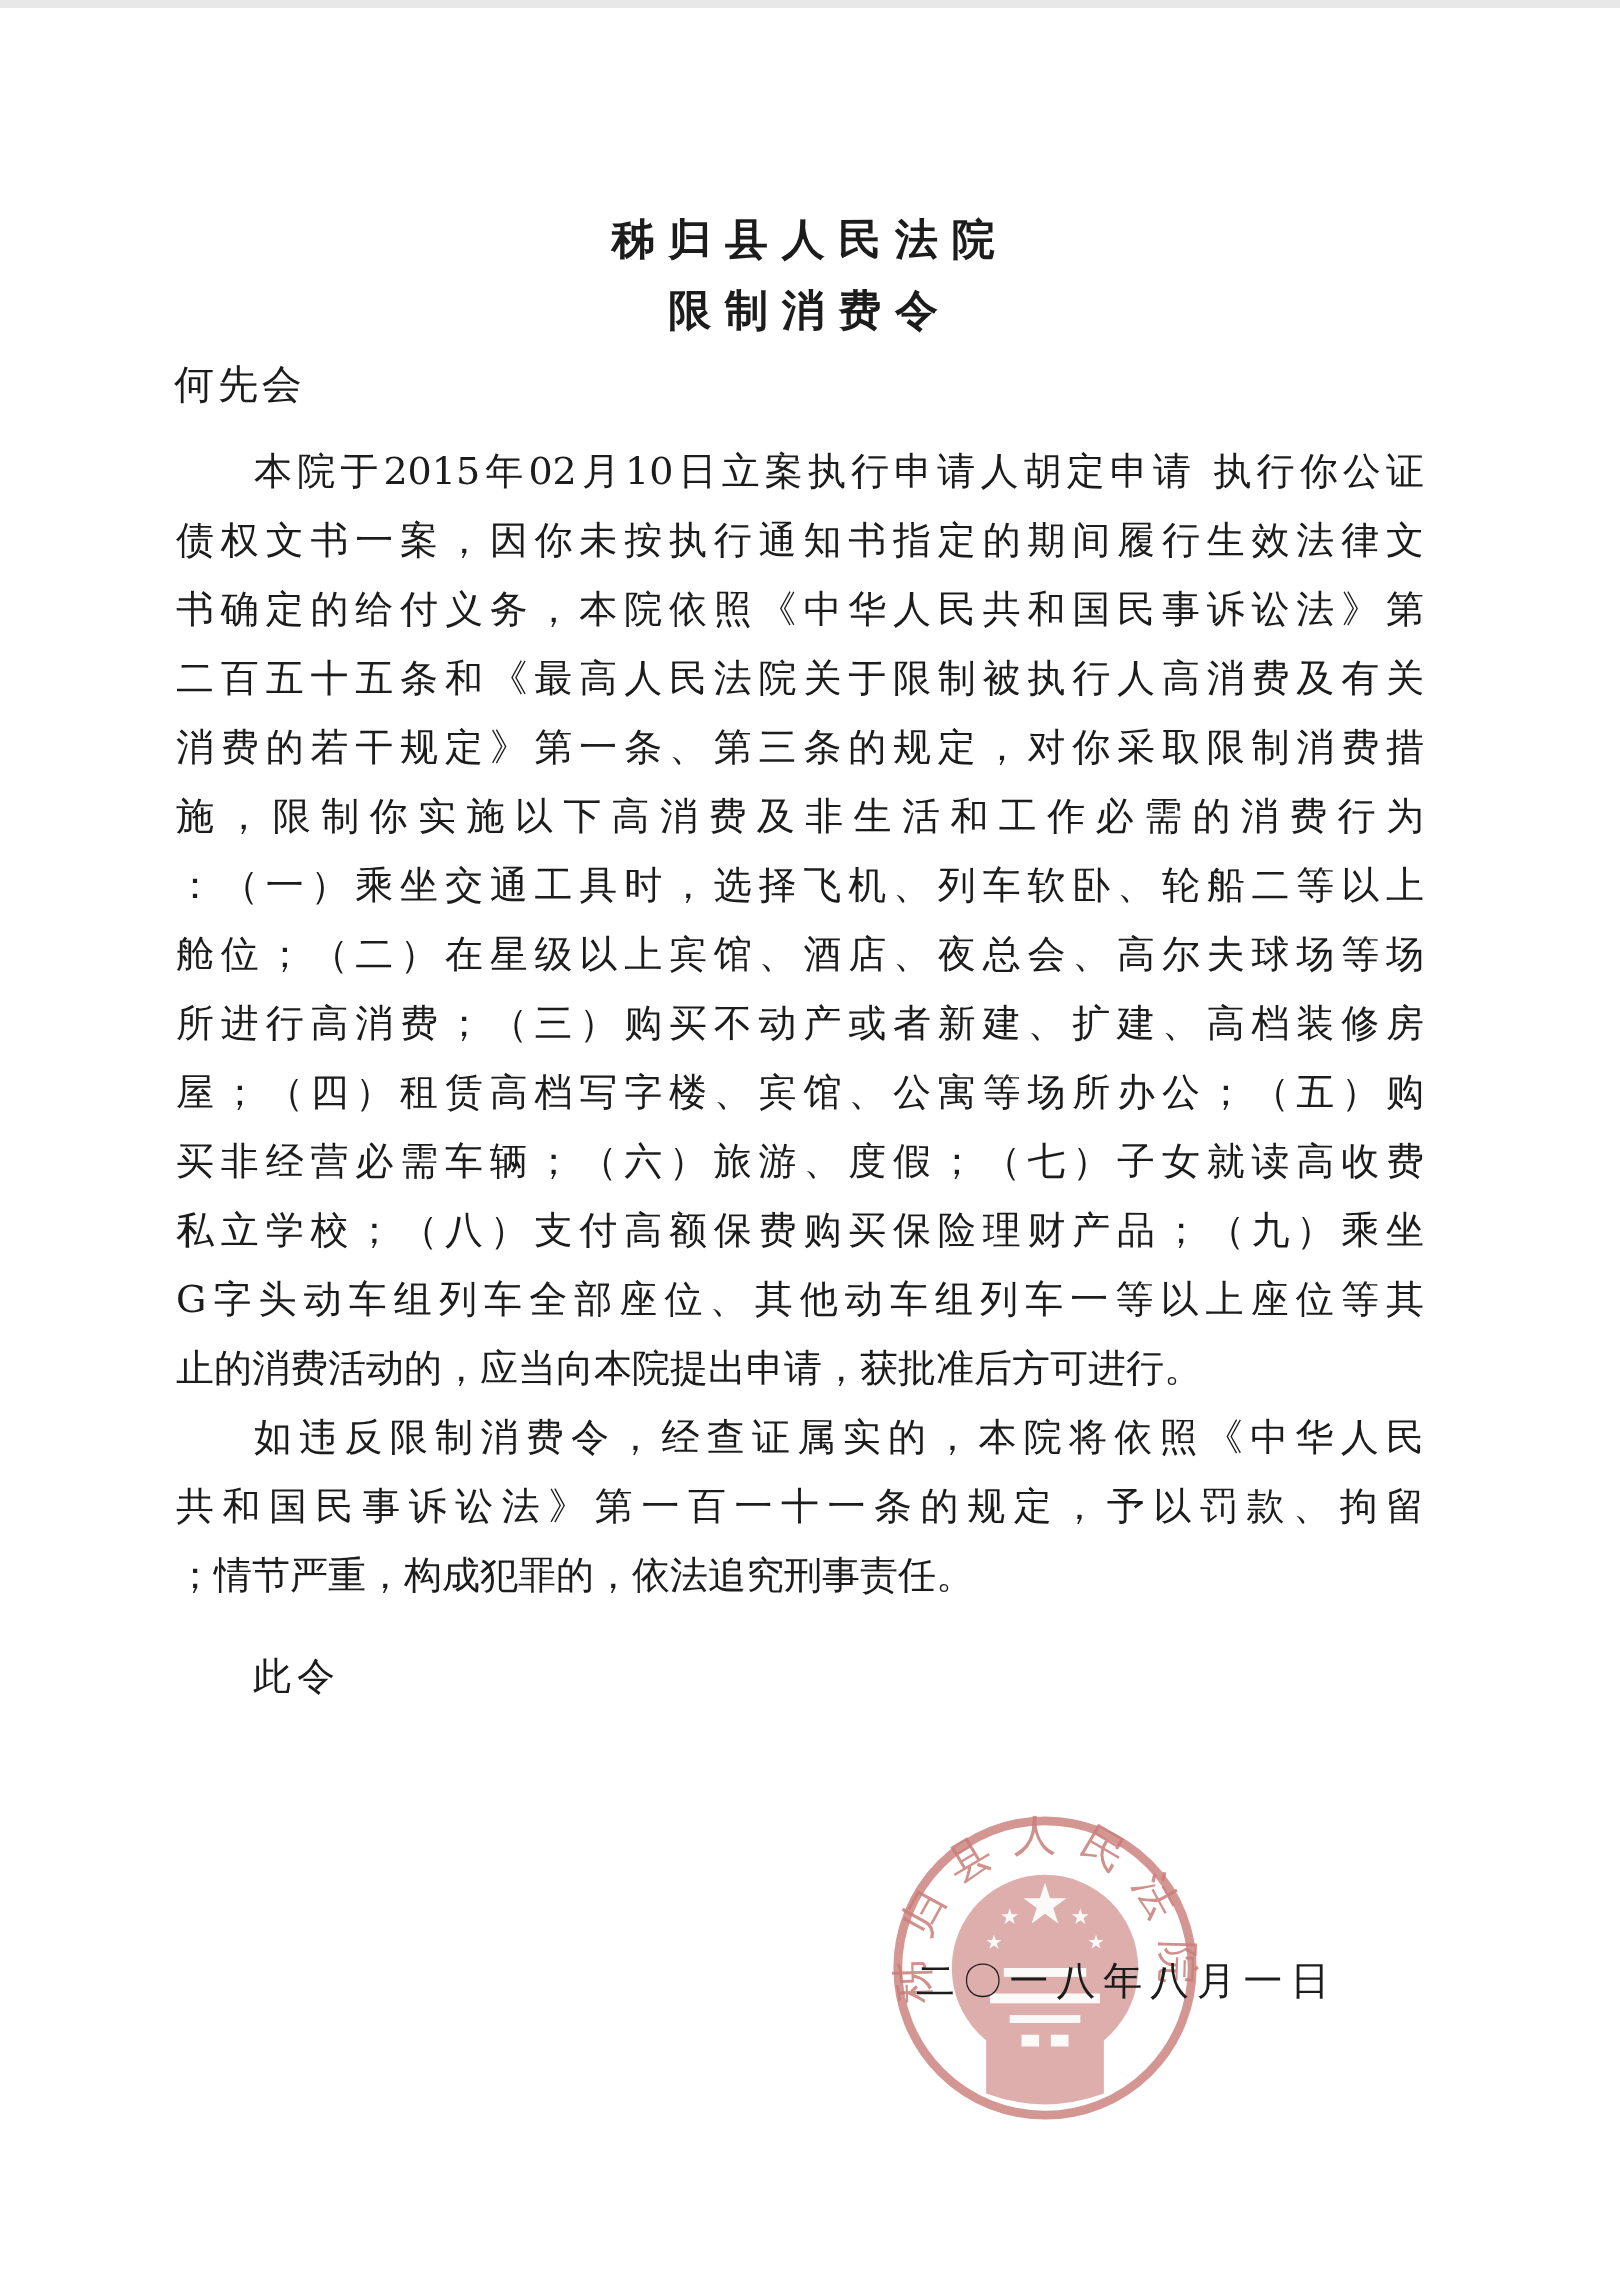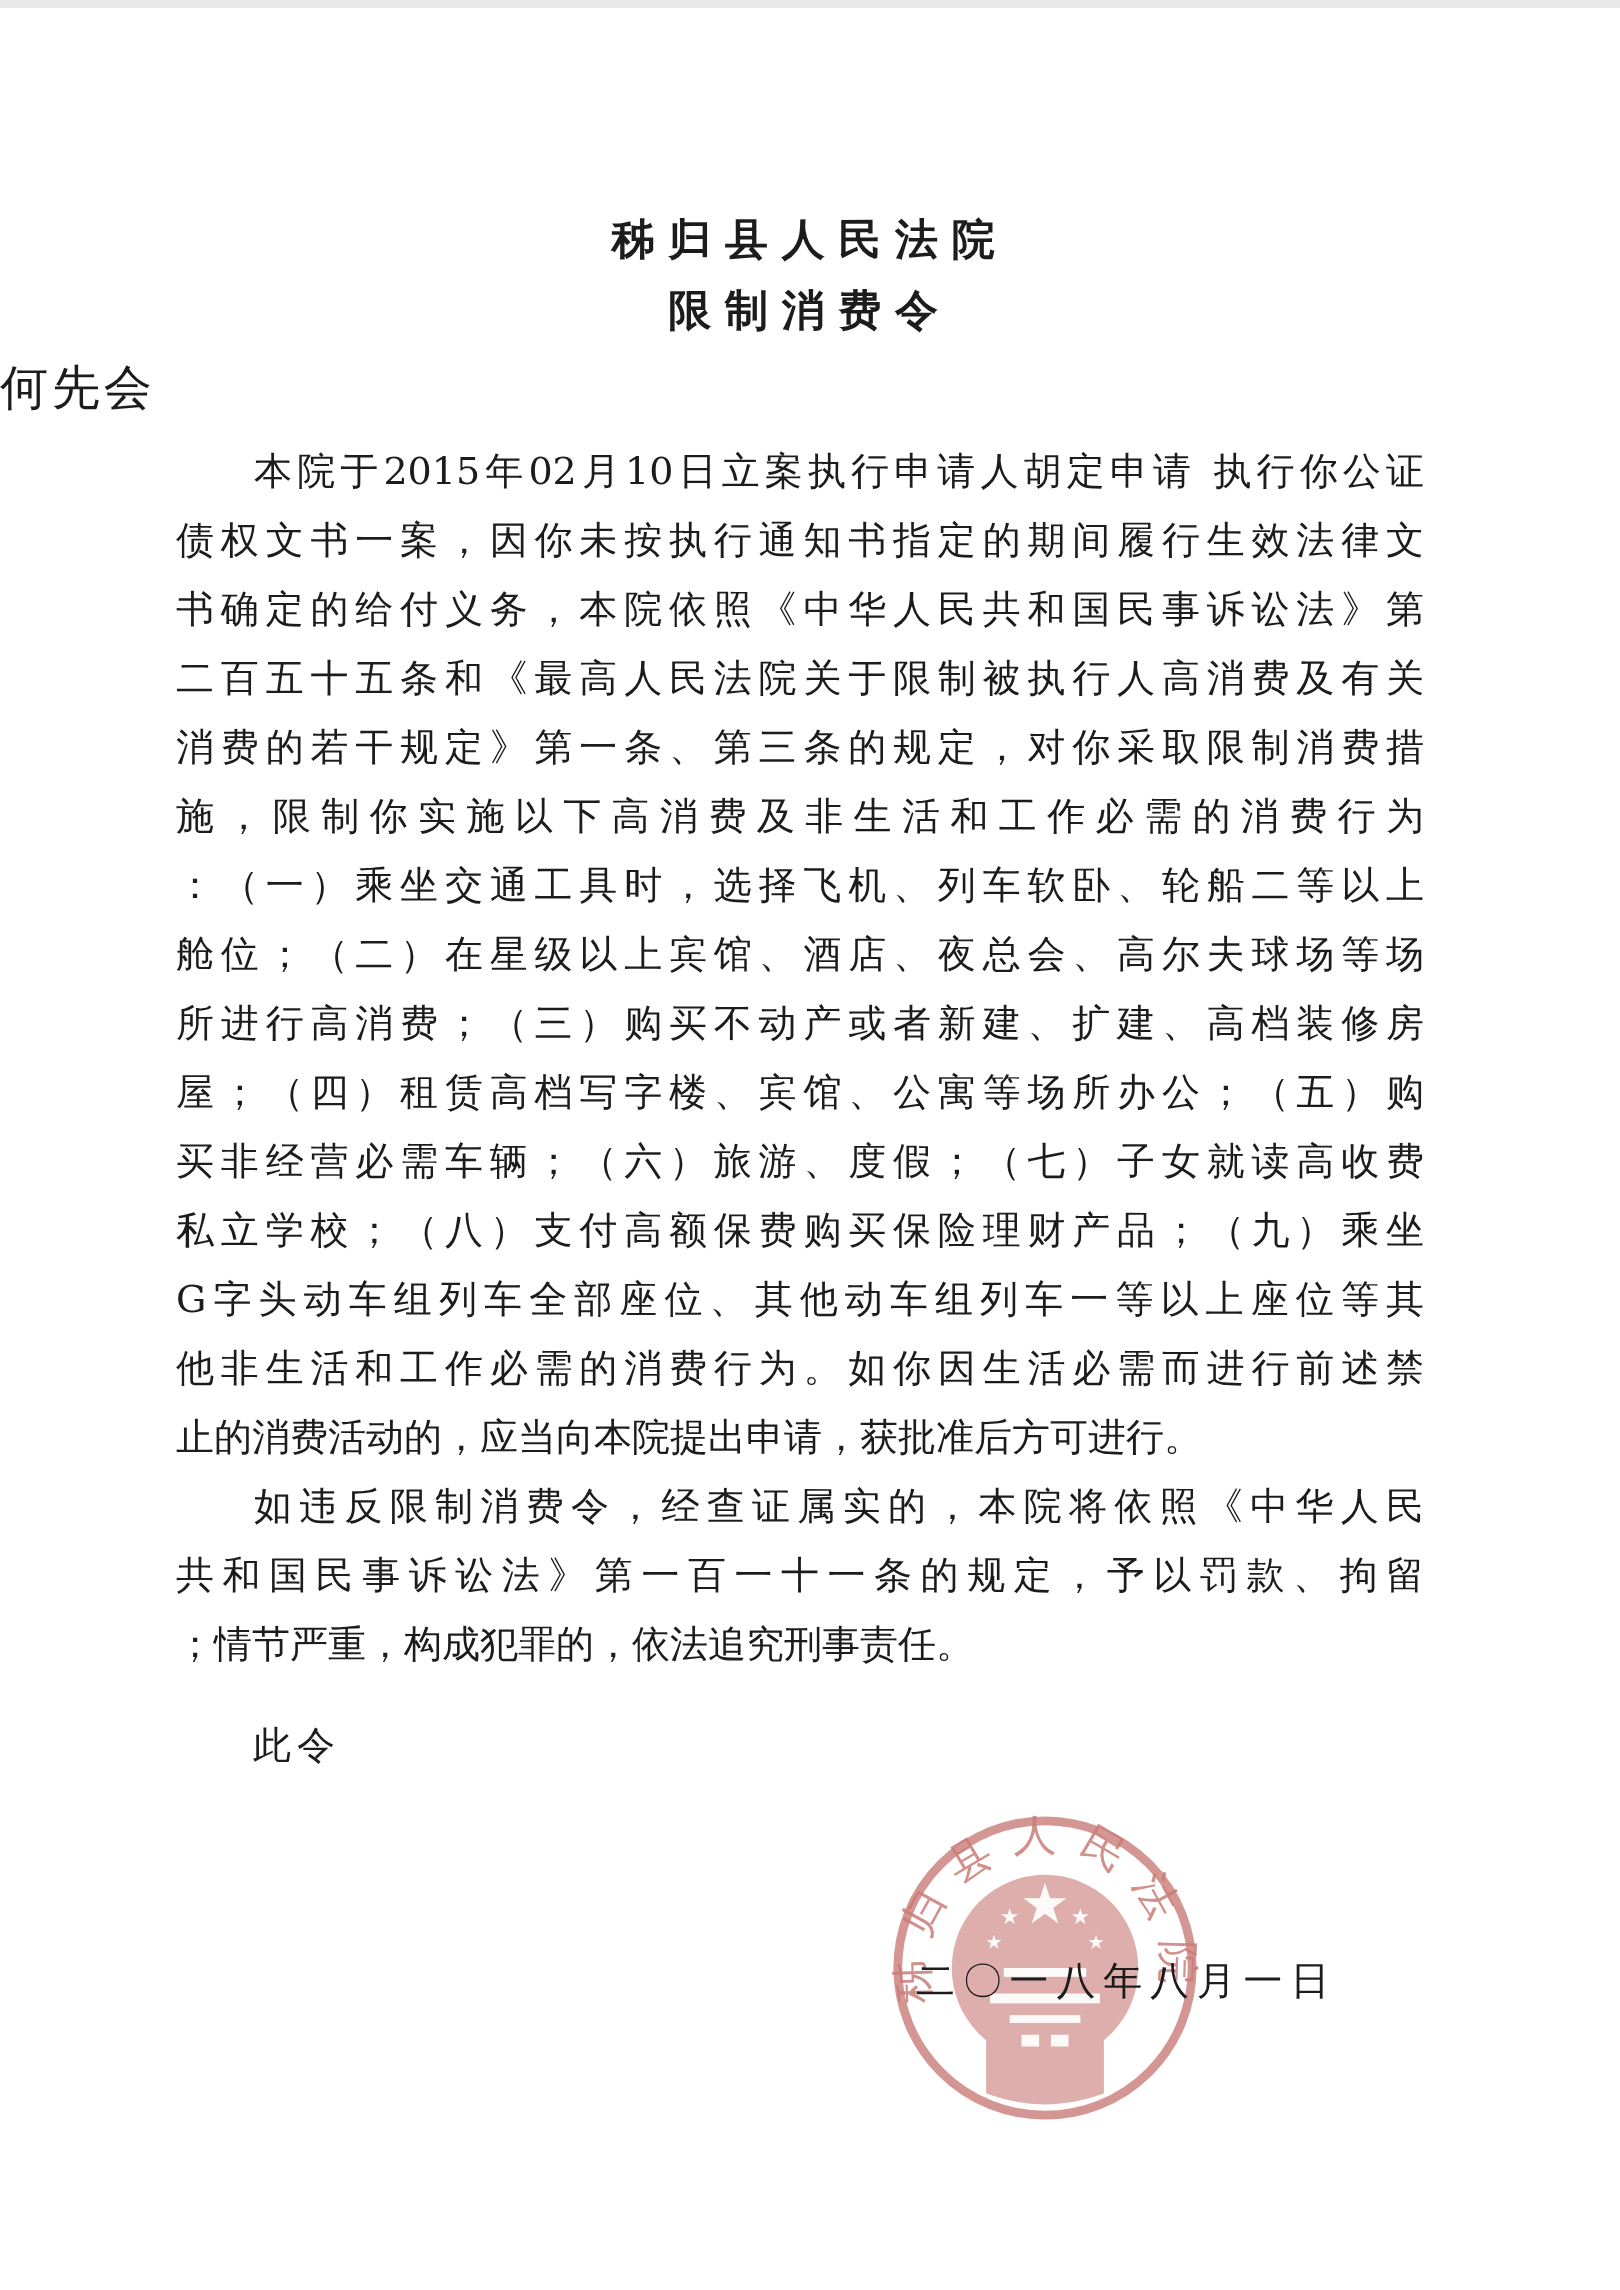--- a/index.html
+++ b/index.html
@@ -27,23 +27,25 @@
   .case-no {
     margin-top: 76px;
     padding-right: 218px;
     text-align: right;
     font-size: 40px;
     line-height: 55px;
     letter-spacing: 2px;
   }
   .addressee {
     margin-top: 19.6px;
-    font-size: 48px;
+    padding-left: 174px;
+    font-size: 40px;
     line-height: 55px;
     letter-spacing: 3.9px;
+    font-family: Liberation Mono, monospace;
   }
   .body-text {
     margin: 21.6px 196px 0 176px;
     font-size: 38px;
   }
   .line {
     height: 69px;
     line-height: 69px;
     text-align: justify;
     white-space: nowrap;
@@ -97,21 +99,20 @@
       <div class="line justify">二百五十五条和《最高人民法院关于限制被执行人高消费及有关</div>
       <div class="line justify">消费的若干规定》第一条、第三条的规定，对你采取限制消费措</div>
       <div class="line justify">施，限制你实施以下高消费及非生活和工作必需的消费行为</div>
       <div class="line justify">：（一）乘坐交通工具时，选择飞机、列车软卧、轮船二等以上</div>
       <div class="line justify">舱位；（二）在星级以上宾馆、酒店、夜总会、高尔夫球场等场</div>
       <div class="line justify">所进行高消费；（三）购买不动产或者新建、扩建、高档装修房</div>
       <div class="line justify">屋；（四）租赁高档写字楼、宾馆、公寓等场所办公；（五）购</div>
       <div class="line justify">买非经营必需车辆；（六）旅游、度假；（七）子女就读高收费</div>
       <div class="line justify">私立学校；（八）支付高额保费购买保险理财产品；（九）乘坐</div>
       <div class="line justify">G字头动车组列车全部座位、其他动车组列车一等以上座位等其</div>
-      <div class="line justify">他非生活和工作必需的消费行为。如你因生活必需而进行前述禁</div>
       <div class="line">止的消费活动的，应当向本院提出申请，获批准后方可进行。</div>
       <div class="line indent justify">如违反限制消费令，经查证属实的，本院将依照《中华人民</div>
       <div class="line justify">共和国民事诉讼法》第一百一十一条的规定，予以罚款、拘留</div>
       <div class="line">；情节严重，构成犯罪的，依法追究刑事责任。</div>
     </div>
 
   <div class="closing">此令</div>
 
   <div class="seal" style="color: rgb(196, 113, 108);">
     <svg viewBox="0 0 320 320">

